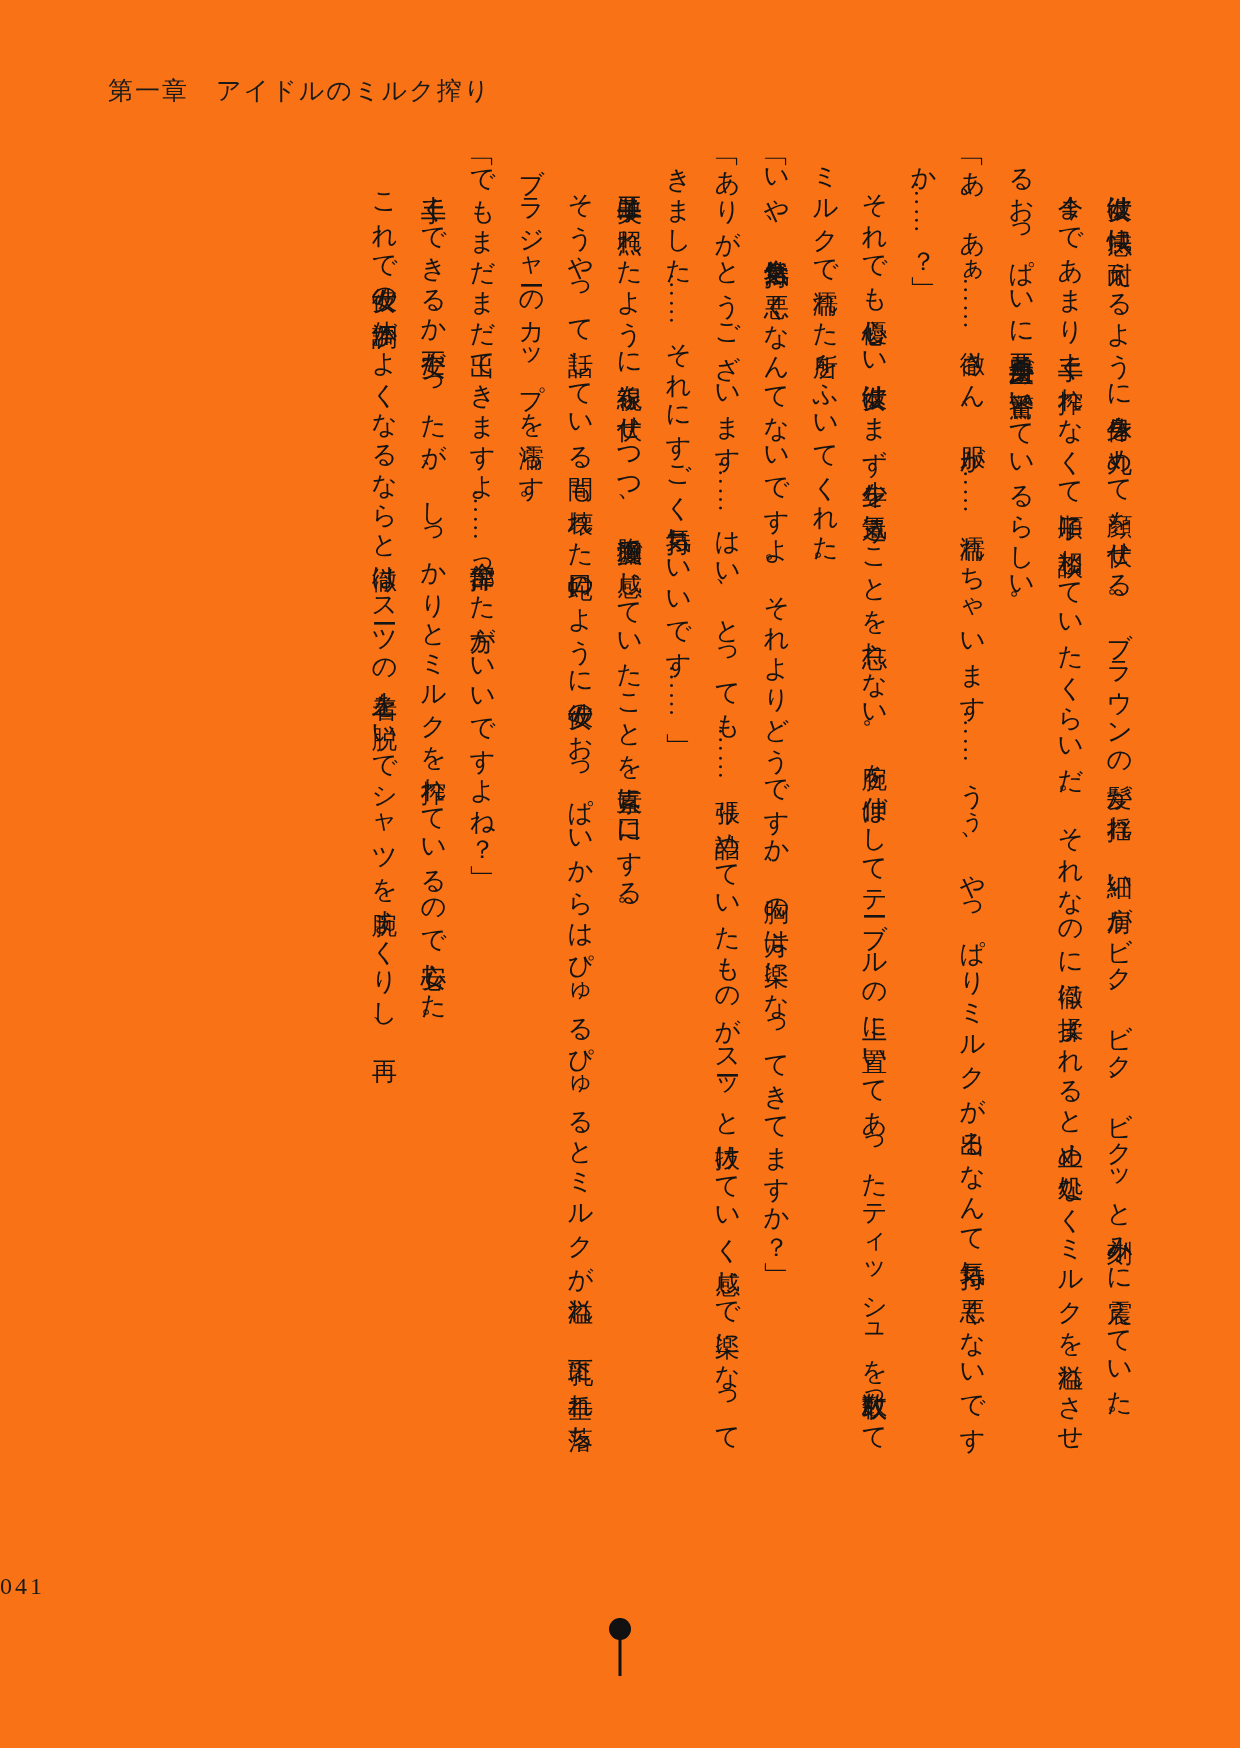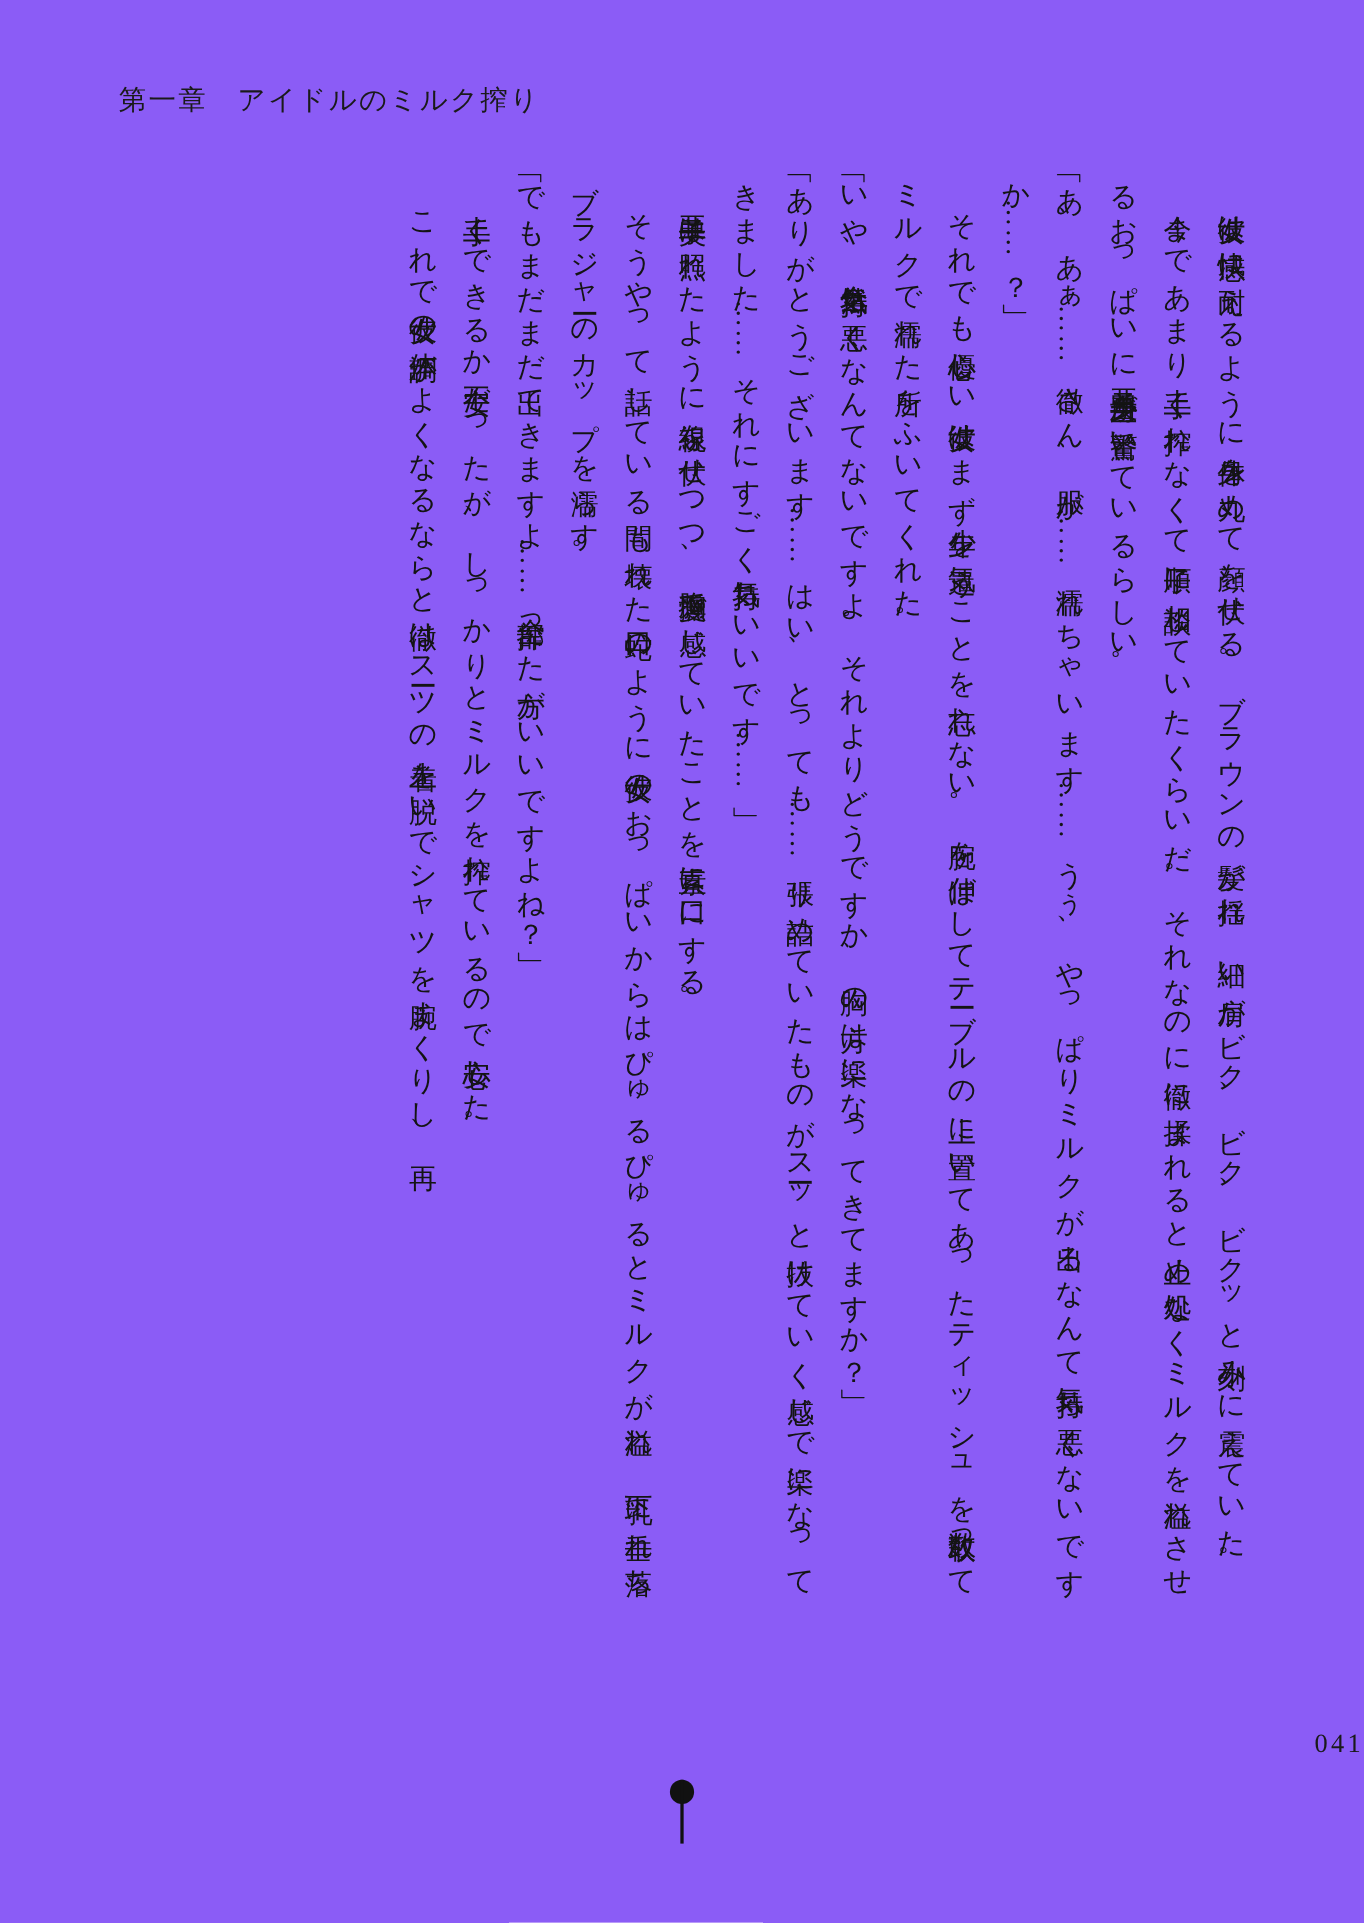--- a/index.html
+++ b/index.html
@@ -4,21 +4,21 @@
 <style>
   html, body {
     margin: 0;
     padding: 0;
     background: #ffffff;
   }
   .page {
     position: relative;
     width: 1240px;
     height: 1748px;
-    background: #8b5cf6;
+    background: #f97316;
     font-family: "Liberation Serif", "DejaVu Serif", serif;
     color: #141414;
     overflow: hidden;
   }
   
   .running-head {
     position: absolute;
     top: 74px;
     left: 108px;
     font-size: 25px;
@@ -48,21 +48,21 @@
   }
   .body-block p.indent {
     text-indent: 26px;
   }
   
   .folio {
     position: absolute;
     bottom: 148px;
     left: 0;
     width: 100%;
-    text-align: right;
+    text-align: left;
     font-size: 24px;
     letter-spacing: 3px;
     color: #1a1a1a;
   }
   
   .foot-mark {
     position: absolute;
     bottom: 72px;
     left: 50%;
     transform: translateX(-50%);

